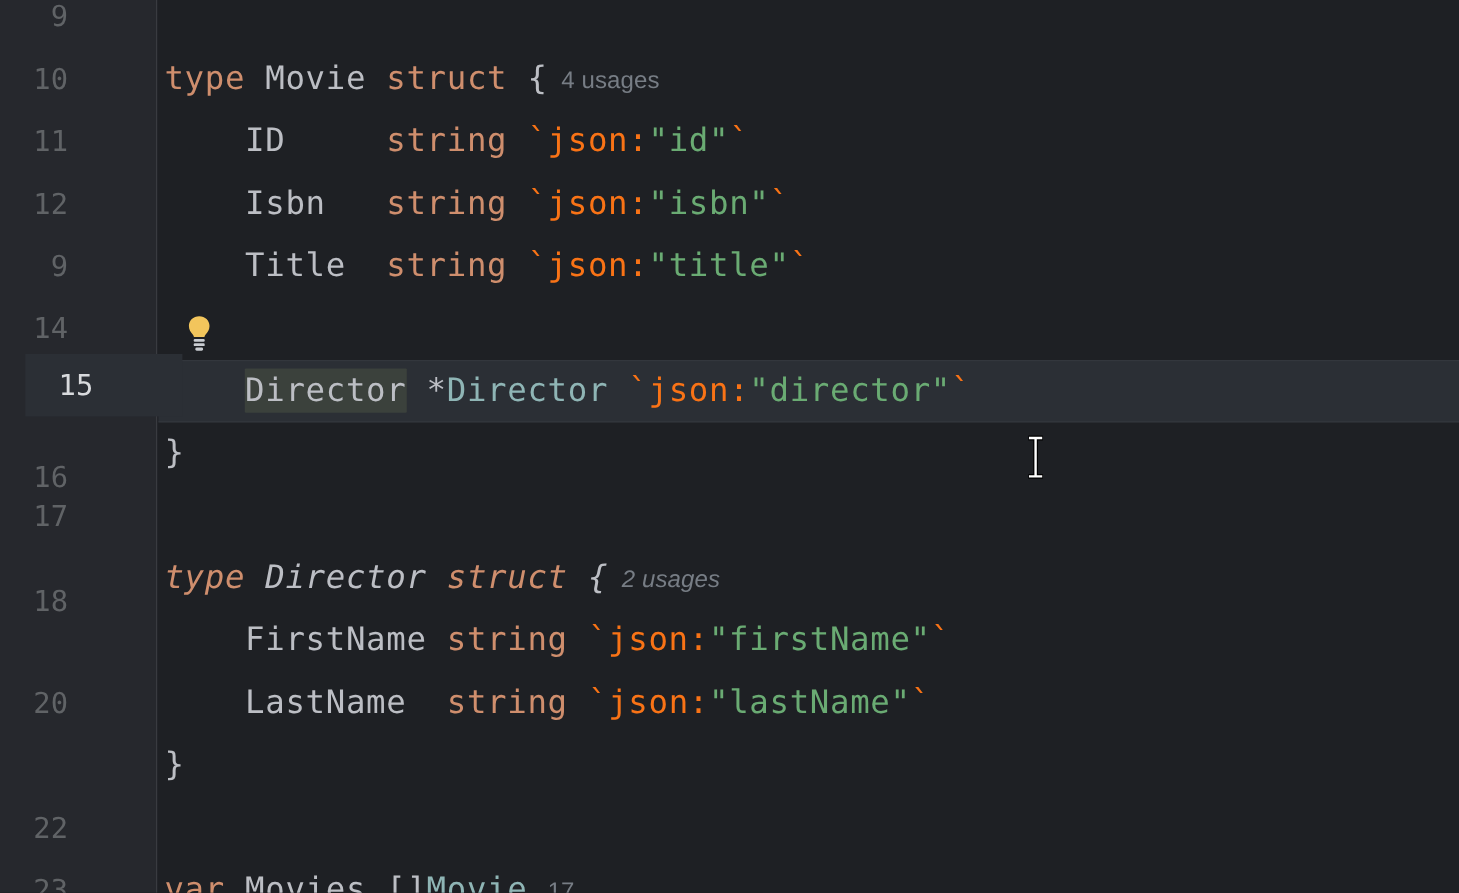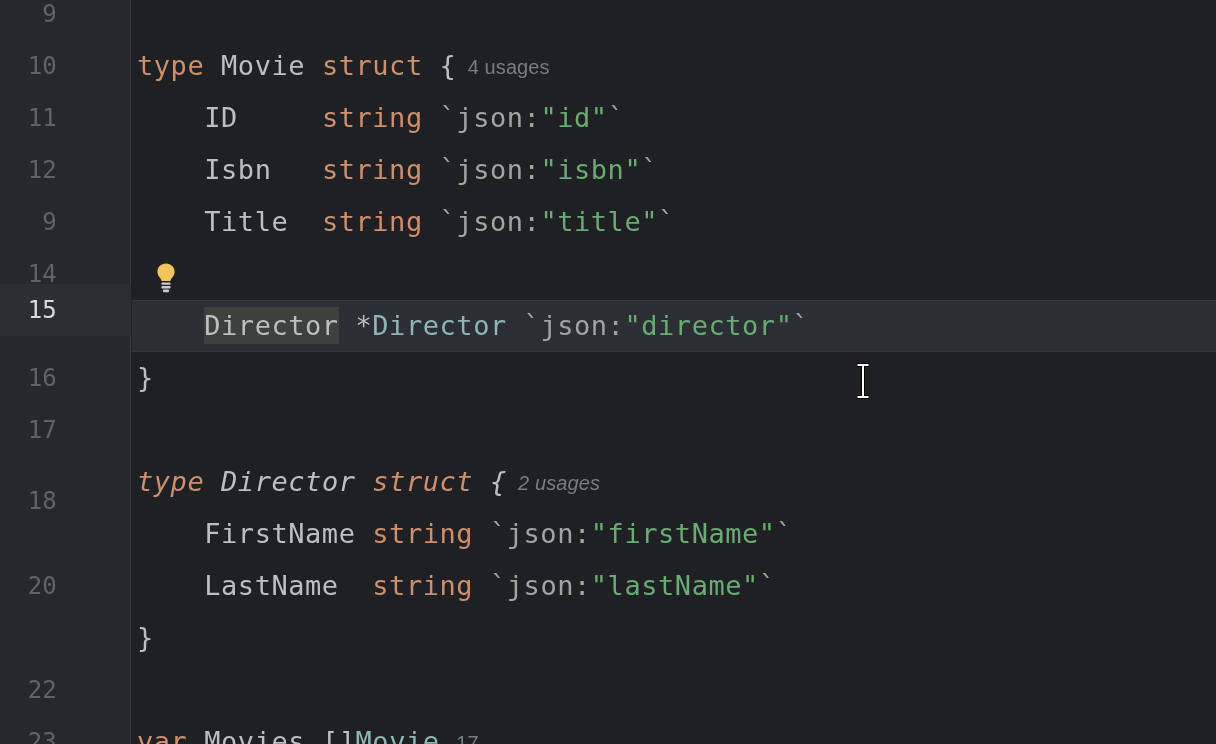--- a/index.html
+++ b/index.html
@@ -95,21 +95,21 @@
     color: #bcbec4;
   }
   .caret-row .code { line-height: 50px; }
 
   
   .kw   { color: #cf8e6d; }          
   .id   { color: #bcbec4; }          
   .typ  { color: #cf8e6d; }          
   .utyp { color: #8fb5b5; }          
   .punc { color: #bcbec4; }
-  .raw  { color: #a3a3a3; }          
+  .raw  { color: #f97316; }          
   .str  { color: #6aab73; }          
   .hl   { background: #3b413c; border-radius: 1px; padding: 3px 0; }
 
   
   .usages {
     font-family: "Liberation Sans", sans-serif;
     font-size: 20px;
     letter-spacing: 0.1px;
     color: #777d85;
     vertical-align: 1px;
@@ -152,24 +152,24 @@
       </div>
       <div class="gutter-line" style="top: 144px;">
         <span class="linenum">12</span>
       </div>
       <div class="gutter-line" style="top: 196px;">
         <span class="linenum">9</span>
       </div>
       <div class="gutter-line" style="top: 248px; padding-left: 46px;">
         <span class="linenum">14</span>
       </div>
-      <div class="gutter-line caret" style="top: 284px;">
+      <div class="gutter-line caret" style="top: 295px; margin-left: 21px;">
         <span class="linenum">15</span>
       </div>
-      <div class="gutter-line" style="top: 352px;">
+      <div class="gutter-line" style="top: 372px;">
         <span class="linenum">16</span>
       </div>
       <div class="gutter-line" style="top: 404px;">
         <span class="linenum">17</span>
       </div>
       <div class="gutter-line" style="top: 475px; text-decoration: underline;">
         <span class="linenum">18</span>
       </div>
       <div class="gutter-line" style="top: 560px;">
         <span class="linenum">20</span>

